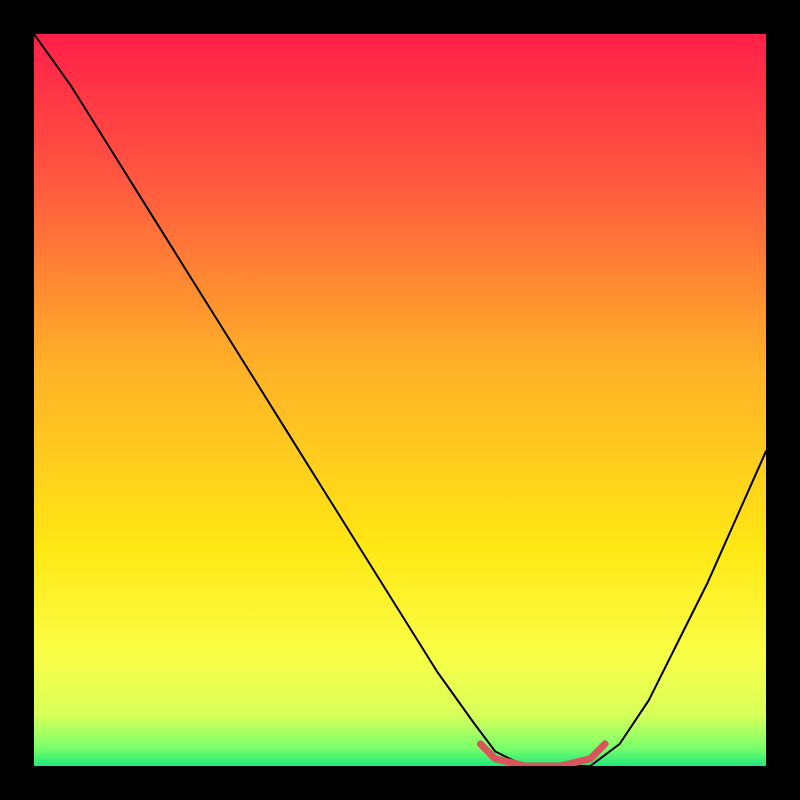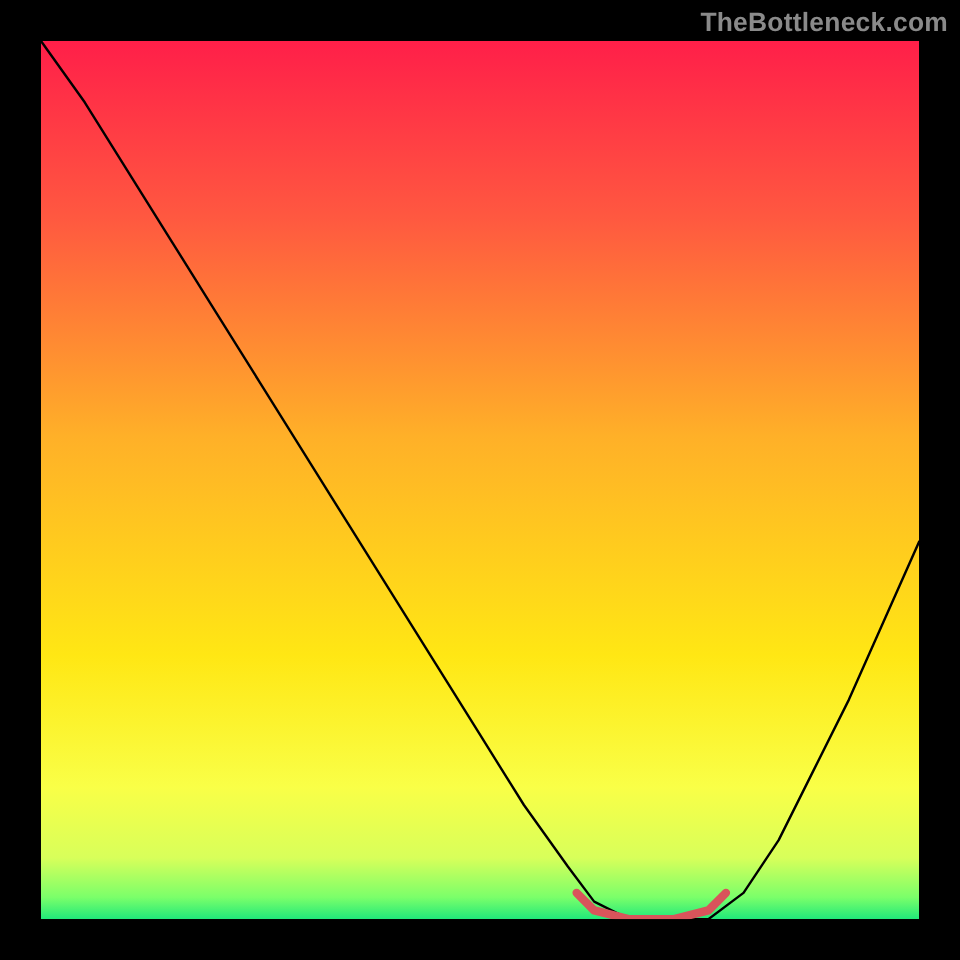--- a/index.html
+++ b/index.html
@@ -73,14 +73,13 @@
       </defs>
       <rect x="0" y="0" width="100" height="100" fill="url(#bg)"></rect>
     </svg>
 
     <svg class="curve" viewBox="0 0 100 100" preserveAspectRatio="none">
       <polyline fill="none" stroke-linecap="round" stroke-linejoin="round" vector-effect="non-scaling-stroke" points="0.00,0.00 5.00,7.00 10.00,15.00 15.00,23.00 20.00,31.00 25.00,39.00 30.00,47.00 35.00,55.00 40.00,63.00 45.00,71.00 50.00,79.00 55.00,87.00 60.00,94.00 63.00,98.00 67.00,100.00 72.00,100.00 76.00,100.00 80.00,97.00 84.00,91.00 88.00,83.00 92.00,75.00 96.00,66.00 100.00,57.00" stroke="#000000" stroke-width="2"></polyline>
       <polyline fill="none" stroke-linecap="round" stroke-linejoin="round" vector-effect="non-scaling-stroke" points="61.00,97.00 63.00,99.00 67.00,100.00 72.00,100.00 76.00,99.00 78.00,97.00" stroke="#d9545b" stroke-width="7"></polyline>
     </svg>
   </div>
 
-  <div class="watermark">TheBottleneck.com</div>
 </div>
 
 </body></html>

